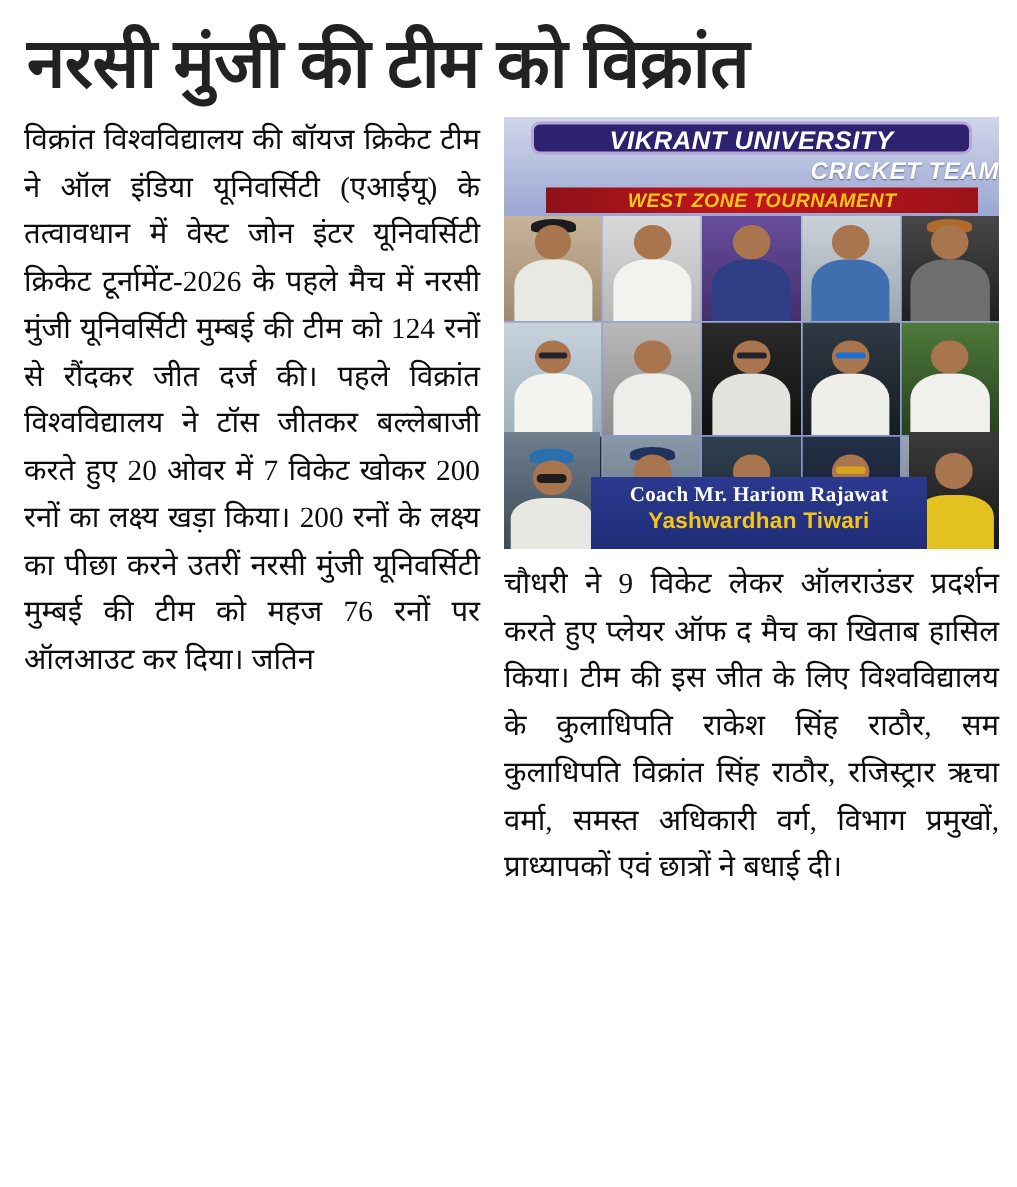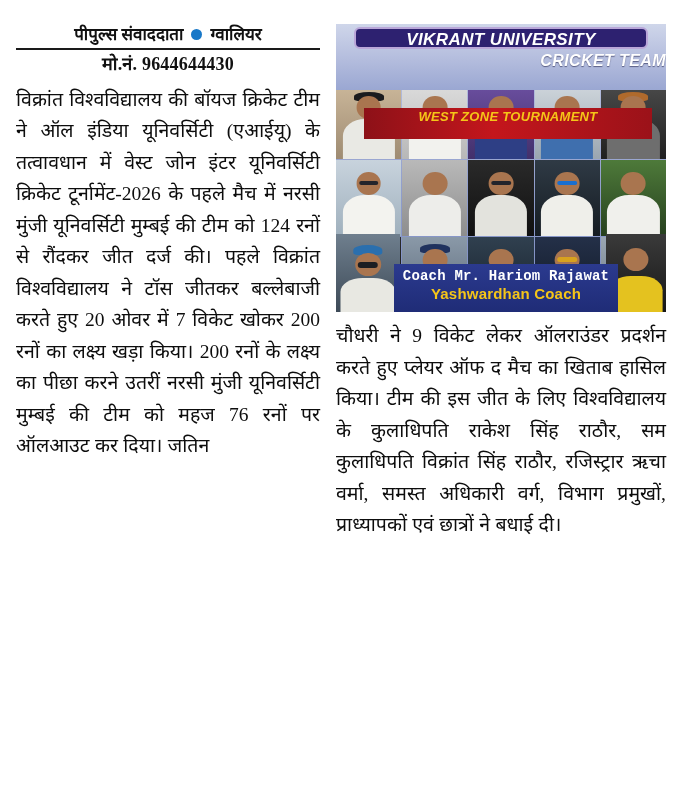--- a/index.html
+++ b/index.html
@@ -167,24 +167,23 @@
     line-height: 18px;
     letter-spacing: 0.4px;
     text-shadow: 0 1px 1px rgba(20,20,60,0.55);
     z-index: 4;
   }
   .banner-strip {
     position: absolute;
     top: 47px;
     left: 28px;
     right: 14px;
-    height: 31px;
+    height: 17px;
     background: linear-gradient(90deg, #8d1118 0%, #c4161c 45%, #9b1219 100%);
     z-index: 4;
-    margin-top: 37px;
   }
   .banner-strip span {
     display: block;
     color: #f5c518;
     font-family: "Liberation Sans", sans-serif;
     font-weight: bold;
     font-style: italic;
     font-size: 13px;
     line-height: 17px;
     text-align: center;
@@ -255,21 +254,21 @@
     bottom: 0;
     height: 48px;
     background: linear-gradient(180deg, #2b3a8f 0%, #1f2c77 100%);
     z-index: 5;
     text-align: center;
     padding-top: 4px;
     box-sizing: border-box;
   }
   .caption-l1 {
     color: #ffffff;
-    font-family: Liberation Mono, monospace;
+    font-family: Liberation Serif, serif;
     font-weight: bold;
     font-size: 14px;
     line-height: 17px;
     letter-spacing: 0.2px;
   }
   .caption-l2 {
     color: #ffffff;
     font-family: "Liberation Sans", sans-serif;
     font-weight: bold;
     font-size: 11px;
@@ -283,35 +282,27 @@
     line-height: 17px;
     letter-spacing: 0.2px;
   }
 </style>
 </head>
 <body>
 
 <div class="clipping">
 
   <h1 class="headline">
+    <span class="hl-line">नरसी मुंजी की टीम को विक्रांत</span>
   </h1>
 
   <div class="content">
 
     <div class="col-left">
 
-      <div class="byline-block">
-        <div class="byline-row">
-          <span>पीपुल्स संवाददाता</span>
-          <span class="byline-dot"></span>
-          <span>ग्वालियर</span>
-        </div>
-        <div class="byline-rule"></div>
-        <div class="byline-phone">मो.नं. 9644644430</div>
-      </div>
 
       <div class="body-text">विक्रांत विश्वविद्यालय की बॉयज क्रिकेट टीम ने ऑल इंडिया यूनिवर्सिटी (एआईयू) के तत्वावधान में वेस्ट जोन इंटर यूनिवर्सिटी क्रिकेट टूर्नामेंट-2026 के पहले मैच में नरसी मुंजी यूनिवर्सिटी मुम्बई की टीम को 124 रनों से रौंदकर जीत दर्ज की। पहले विक्रांत विश्वविद्यालय ने टॉस जीतकर बल्लेबाजी करते हुए 20 ओवर में 7 विकेट खोकर 200 रनों का लक्ष्य खड़ा किया। 200 रनों के लक्ष्य का पीछा करने उतरीं नरसी मुंजी यूनिवर्सिटी मुम्बई की टीम को महज 76 रनों पर ऑलआउट कर दिया। जतिन</div>
     </div>
 
     <div class="col-right">
 
       <div class="photo">
 
         <div class="photo-banner"></div>
         <div class="banner-title">VIKRANT UNIVERSITY</div>
@@ -415,20 +406,20 @@
           <div style="position:absolute;left:50%;top:36%;width:32%;height:7%;transform:translateX(-50%);background:#1d1e22;border-radius:3px"></div>
           <div style="position:absolute;left:50%;bottom:0;width:86%;height:44%;transform:translateX(-50%);border-radius:40% 40% 0 0;background:#e8e8e2"></div>
         </div>
         <div style="position:absolute;right:0;bottom:0;width:60px;height:78px;background:linear-gradient(180deg,#3a3a3a,#171717);z-index:4">
           <div style="position:absolute;left:50%;top:18%;width:42%;height:30%;transform:translateX(-50%);border-radius:50%;background:#a9754f"></div>
           <div style="position:absolute;left:50%;bottom:0;width:88%;height:46%;transform:translateX(-50%);border-radius:40% 40% 0 0;background:#e4c21f"></div>
         </div>
 
         <div class="caption-bar">
           <div class="caption-l1">Coach Mr. Hariom Rajawat</div>
-          <div class="caption-l3">Yashwardhan Coach</div>
+          <div class="caption-l3">Yashwardhan Tiwari</div>
         </div>
       </div>
 
       <div class="body-text right">चौधरी ने 9 विकेट लेकर ऑलराउंडर प्रदर्शन करते हुए प्लेयर ऑफ द मैच का खिताब हासिल किया। टीम की इस जीत के लिए विश्वविद्यालय के कुलाधिपति राकेश सिंह राठौर, सम कुलाधिपति विक्रांत सिंह राठौर, रजिस्ट्रार ऋचा वर्मा, समस्त अधिकारी वर्ग, विभाग प्रमुखों, प्राध्यापकों एवं छात्रों ने बधाई दी।</div>
     </div>
   </div>
 </div>
 
 </body></html>

